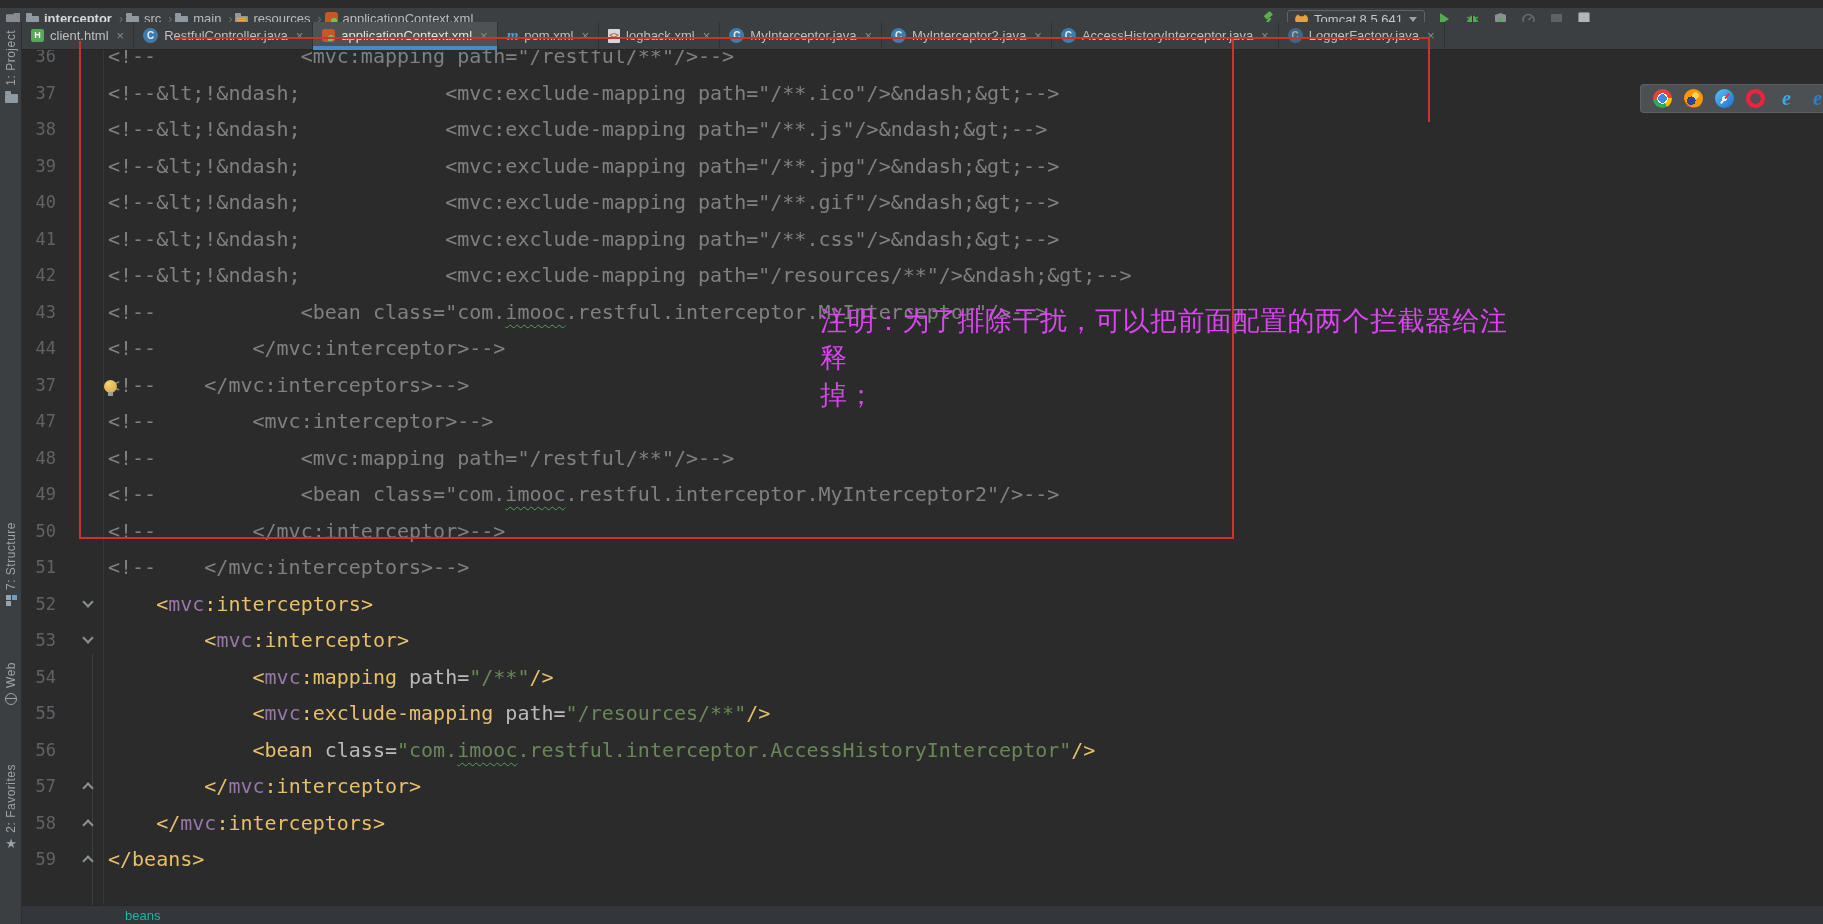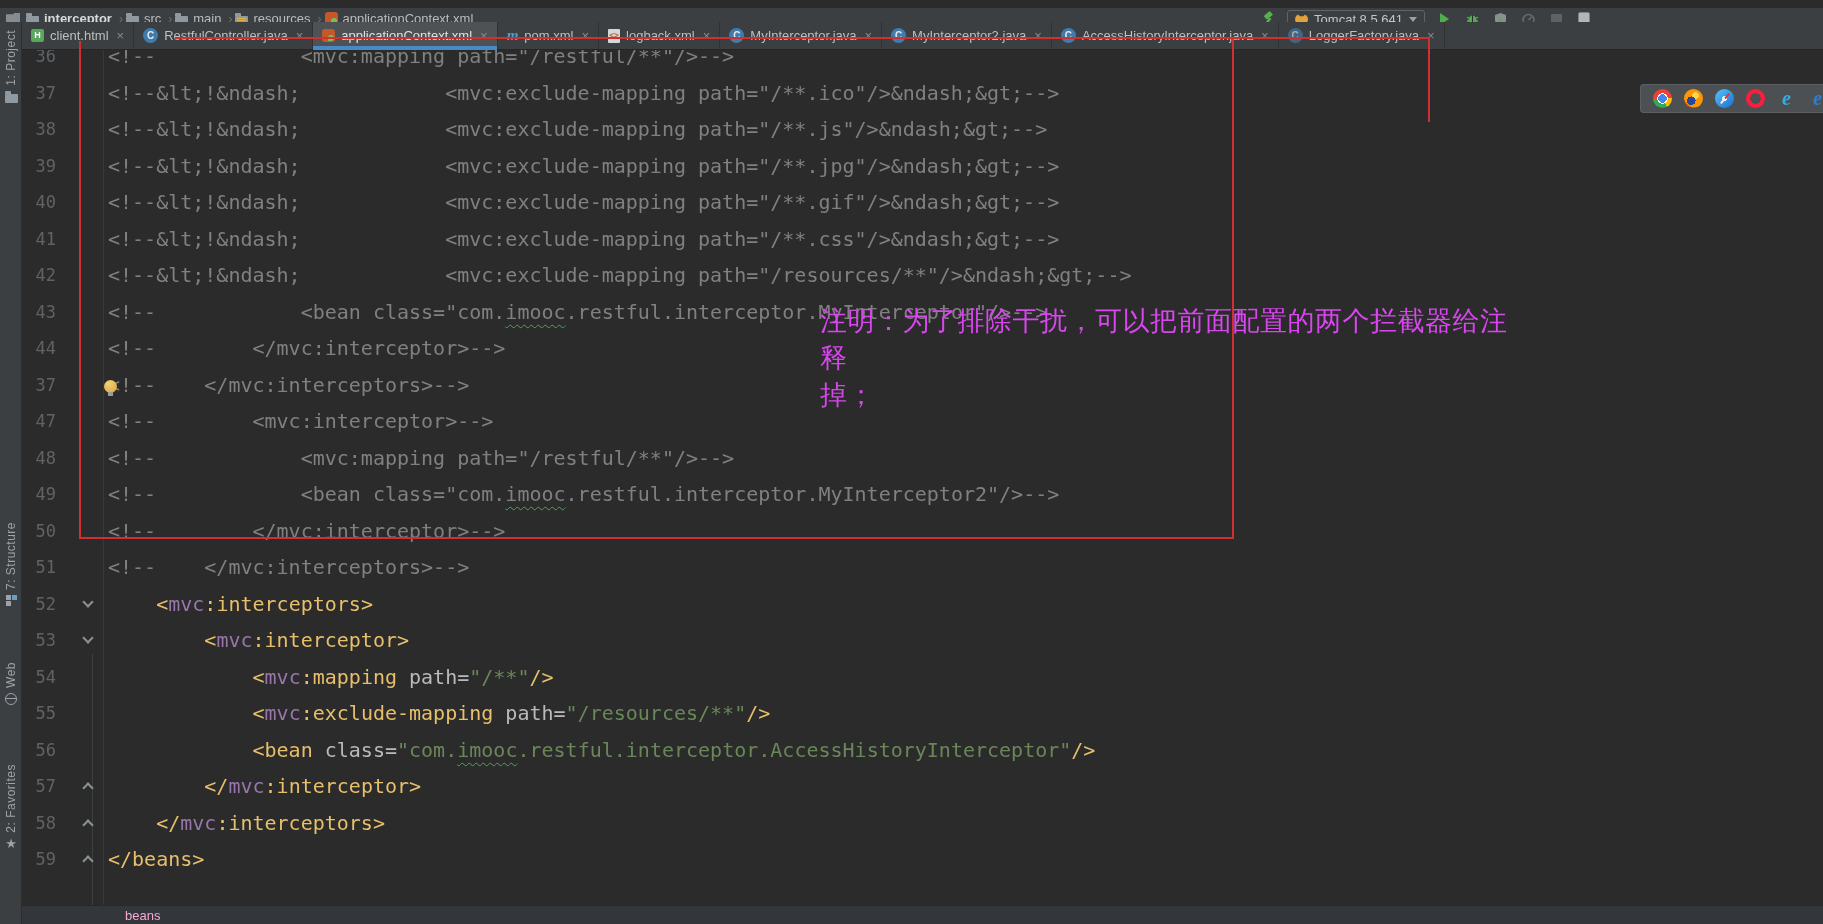--- a/index.html
+++ b/index.html
@@ -87,21 +87,21 @@
   .sq  { text-decoration:underline; text-decoration-style:wavy; text-decoration-color:#55a05c;
          text-decoration-thickness:1px; text-underline-offset:5px; }
   .caret { position:absolute; top:5px; width:2px; height:26px; background:#c8c8c8; }
   .bulb { position:absolute; left:82px; top:13px; width:14px; height:14px; z-index:5; }
   .bulb::before { content:''; position:absolute; left:0; top:0; width:13px; height:13px; border-radius:50%;
                   background:radial-gradient(circle at 35% 30%, #f3d07a, #d9a336); }
   .bulb::after { content:''; position:absolute; left:4px; top:12px; width:5px; height:4px; background:#9b9b9b; }
 
   
   .botbar { position:absolute; left:22px; top:905px; width:1801px; height:19px; background:#33363a;
-            border-top:1px solid #27292b; color:#f9a8d4; font-size:13px; display:flex; align-items:center; padding-left:103px; }
+            border-top:1px solid #27292b; color:#14b8a6; font-size:13px; display:flex; align-items:center; padding-left:103px; }
 
   
   .browsers { position:absolute; left:1640px; top:84px; width:190px; height:29px; background:#4c5052;
               border:1px solid #5c6062; border-right:none; border-radius:4px 0 0 4px; z-index:40;
               display:flex; align-items:center; gap:12px; padding-left:12px; }
   .bw { width:19px; height:19px; border-radius:50%; flex:0 0 auto; }
   .bw-chrome { background:radial-gradient(circle at 50% 50%, #4285f4 0 31%, #fff 31% 40%, transparent 40%),
                conic-gradient(#ea4335 0 25%, #fbbc05 25% 42%, #34a853 42% 75%, #ea4335 75%); }
   .bw-firefox { background:radial-gradient(circle at 38% 62%, #24479b 0 26%, transparent 26%),
                 radial-gradient(circle at 60% 35%, #ffd54d 0 20%, #ff9500 20% 70%, #e66000 70%); }

